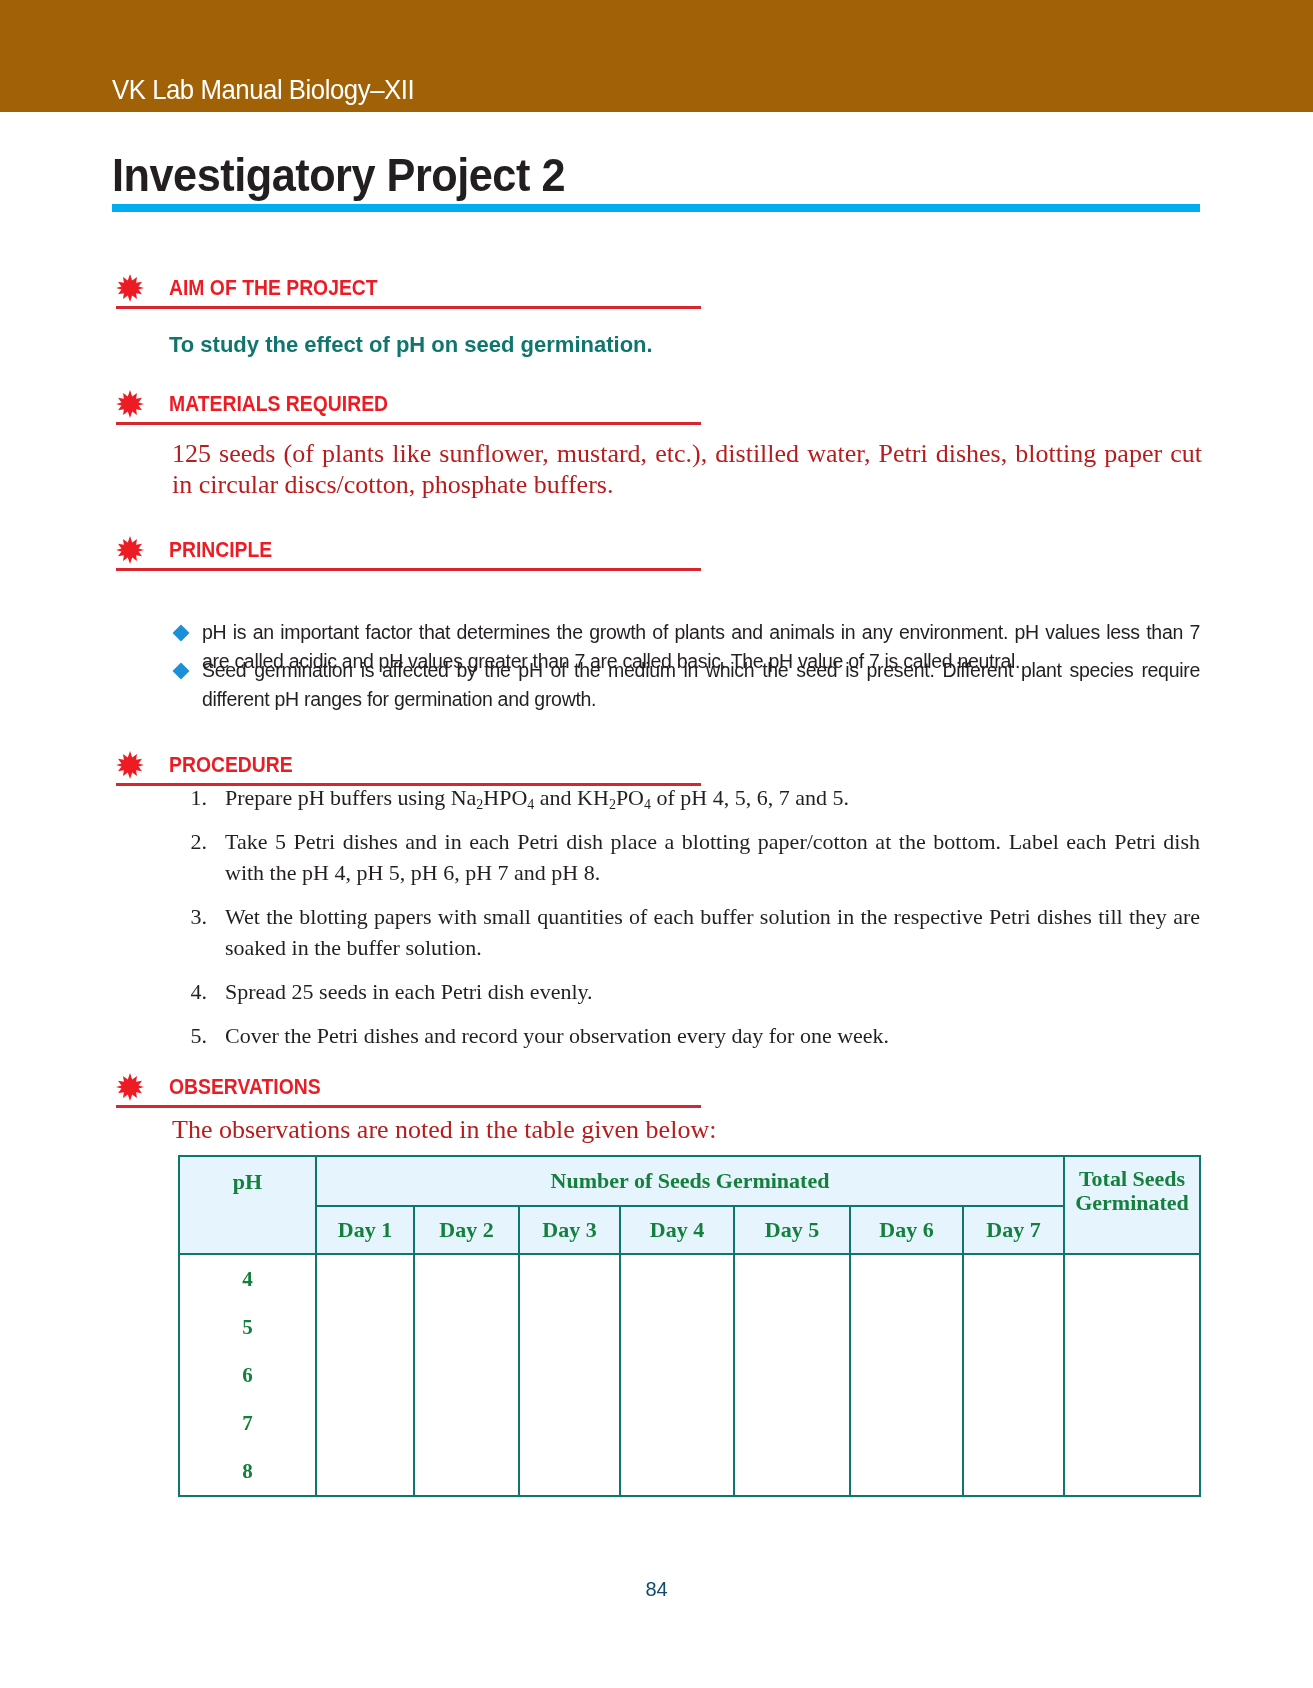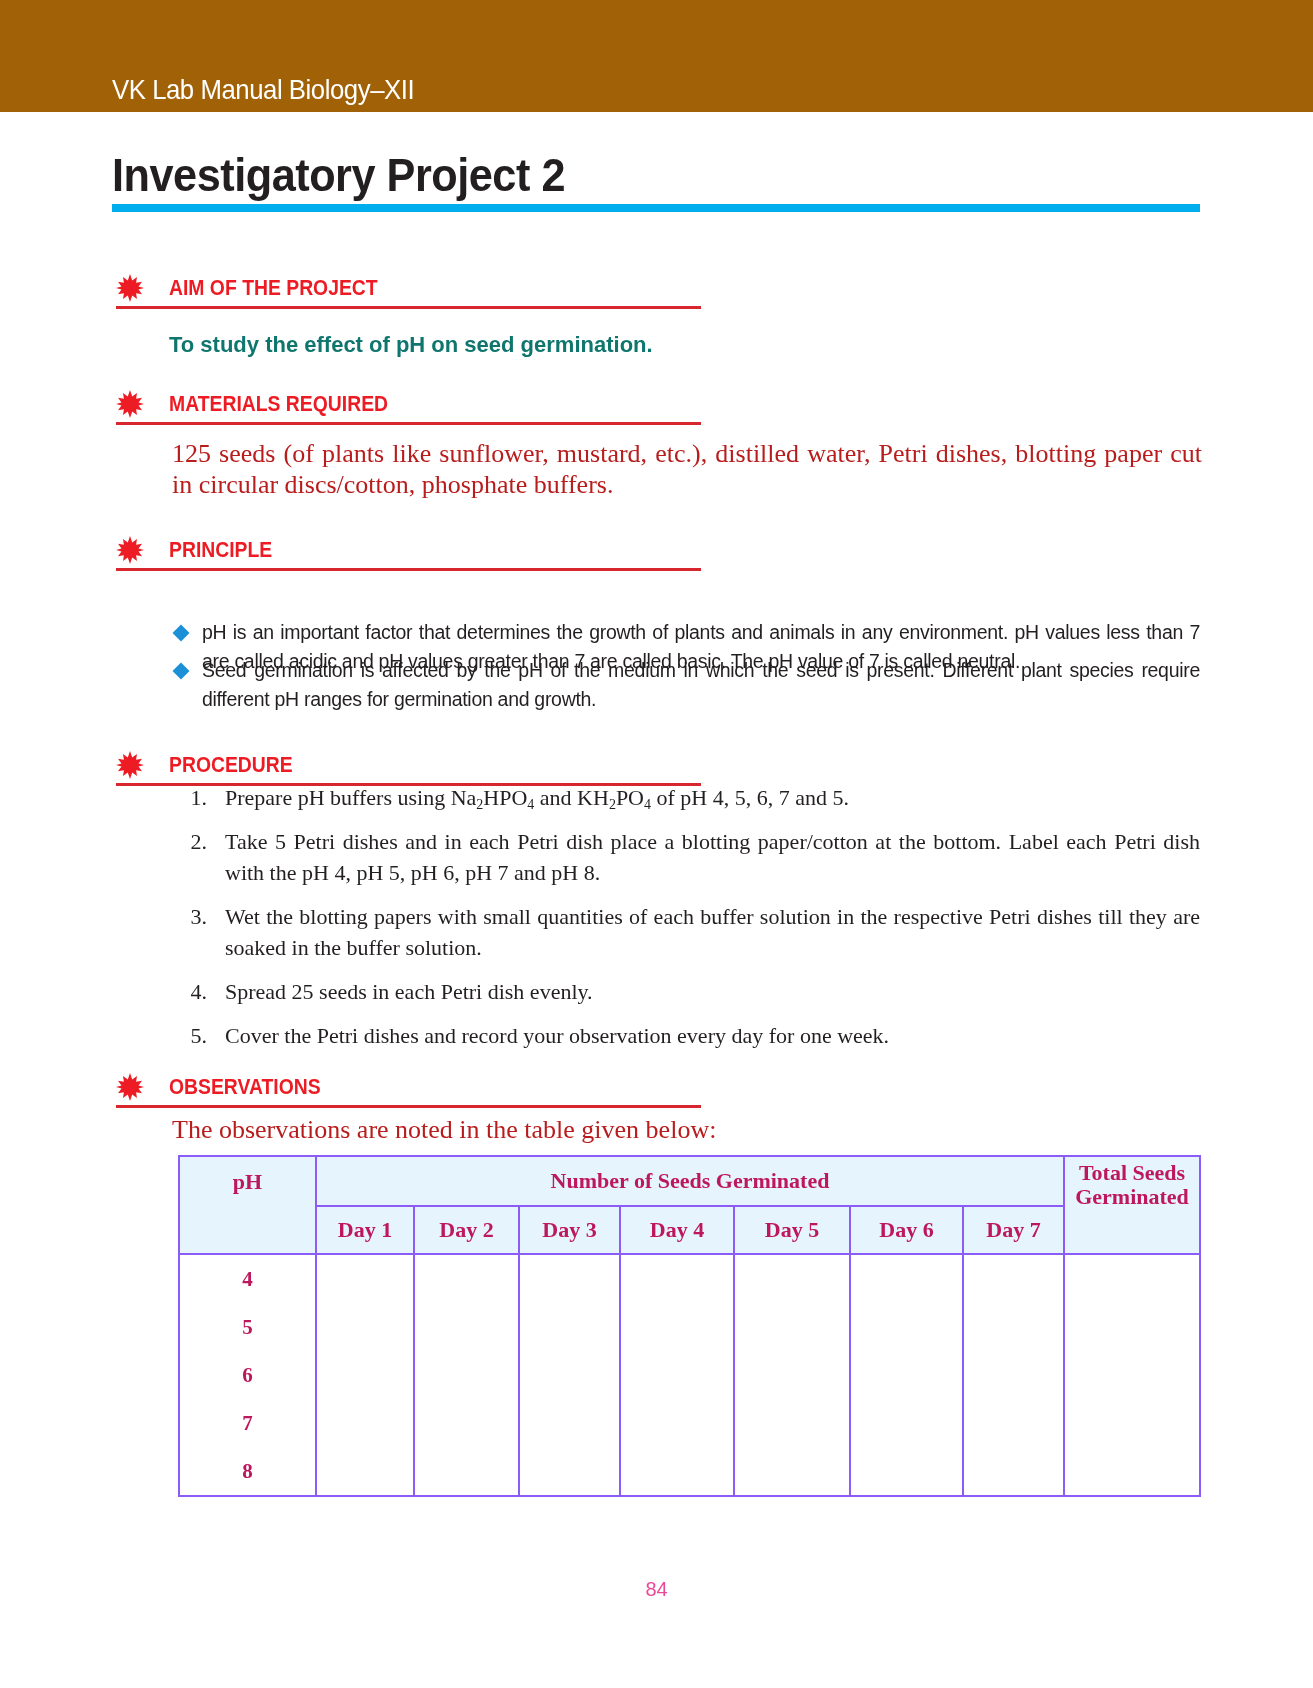--- a/index.html
+++ b/index.html
@@ -21,31 +21,31 @@
   .bullet-item { position: absolute; left: 172px; width: 1028px; }
   .bullet-item .diamond { position: absolute; left: 3px; top: 9px; width: 12px; height: 12px; background: #1b8fd8; transform: rotate(45deg); }
   .bullet-item .btext { margin-left: 30px; font-family: "Liberation Sans", sans-serif; font-size: 19.5px; line-height: 29px; color: #231f20; text-align: justify; letter-spacing: -0.3px; }
 
   .step { position: absolute; left: 185px; width: 1015px; font-size: 22px; line-height: 31px; color: #231f20; }
   .step .num { position: absolute; left: 0; top: 0; width: 22px; text-align: right; }
   .step .stext { margin-left: 40px; text-align: justify; }
   sub { font-size: 14px; vertical-align: -4px; line-height: 0; }
 
   .obs-table { position: absolute; left: 178px; top: 1155px; border-collapse: collapse; table-layout: fixed; }
-  .obs-table td, .obs-table th { border: 2px solid #8b5cf6; padding: 0; font-family: "Liberation Serif", serif; font-weight: bold; color: #be185d; }
+  .obs-table td, .obs-table th { border: 2px solid #0f766e; padding: 0; font-family: "Liberation Serif", serif; font-weight: bold; color: #15803d; }
   .obs-table thead th { background: #e6f5fd; font-size: 22px; }
   .obs-table th.ph-head { vertical-align: top; padding-top: 12px; }
   .obs-table th.group-head { height: 48px; }
   .obs-table th.day-head { height: 46px; }
-  .obs-table th.total-head { vertical-align: top; padding-top: 4px; line-height: 24px; }
+  .obs-table th.total-head { vertical-align: top; padding-top: 10px; line-height: 24px; }
   .obs-table tbody td { background: #ffffff; font-size: 21px; text-align: center; vertical-align: top; }
   .ph-values div { height: 48px; line-height: 48px; }
   .ph-values { padding-top: 0px; }
 
-  .page-number { position: absolute; left: 0; width: 1313px; top: 1578px; text-align: center; font-family: "Liberation Sans", sans-serif; font-size: 20px; color: #ec4899; }
+  .page-number { position: absolute; left: 0; width: 1313px; top: 1578px; text-align: center; font-family: "Liberation Sans", sans-serif; font-size: 20px; color: #0c4a6e; }
 </style>
 </head>
 <body>
 
 <div class="topbar">
   <div class="topbar-title">VK Lab Manual Biology–XII</div>
 </div>
 
 <div class="page-title">Investigatory Project 2</div>
 <div class="title-rule"></div>

